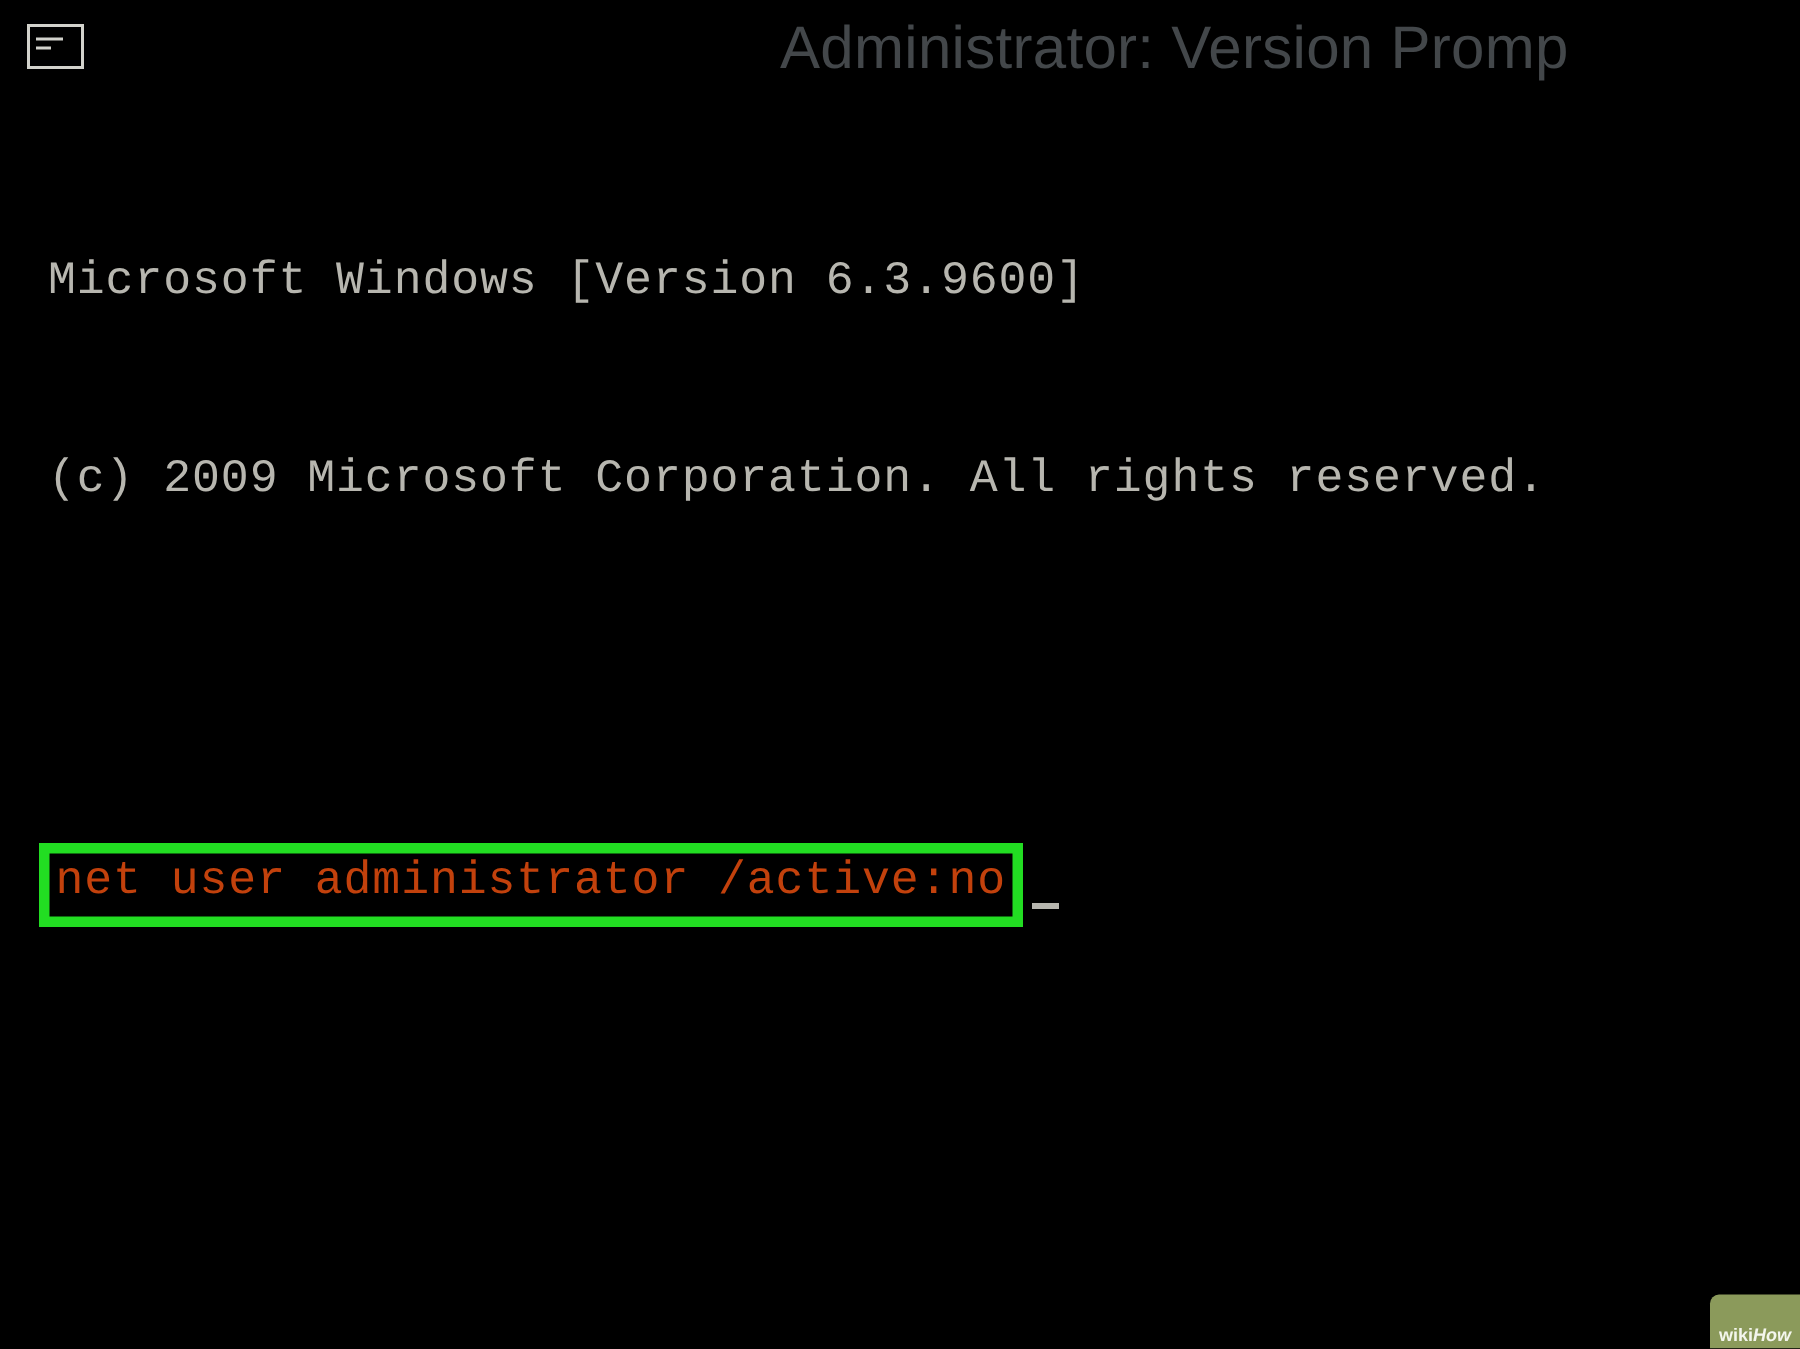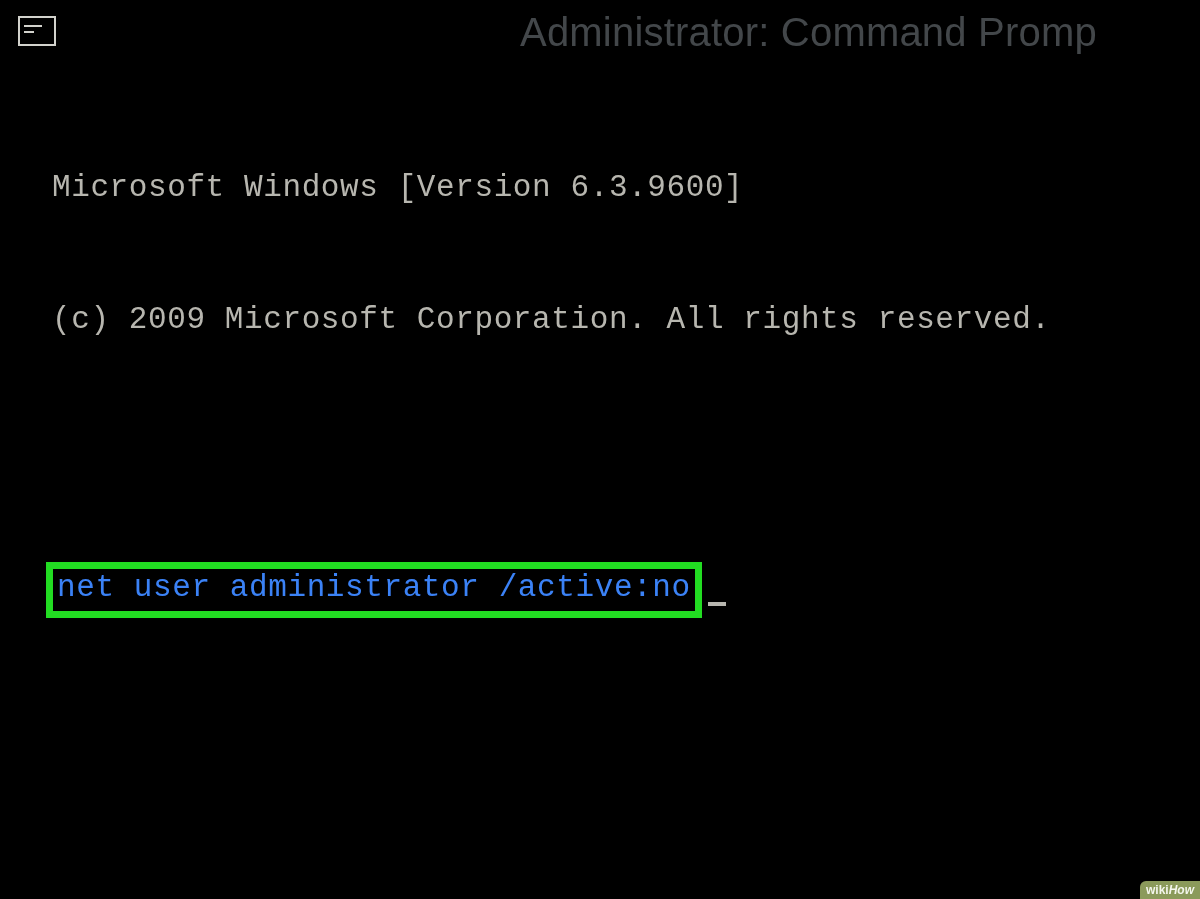--- a/index.html
+++ b/index.html
@@ -56,82 +56,81 @@
     right: 0;
     color: #43474a;
     font-family: "Segoe UI", Arial, sans-serif;
     font-size: 40px;
     font-weight: 400;
     white-space: nowrap;
     overflow: hidden;
     letter-spacing: 0.2px;
   }
   .terminal {
-    padding: 22px 18px 0 20px;
+    padding: 22px 18px 0 32px;
     font-size: 31px;
     line-height: 44px;
     color: #b7b6af;
     letter-spacing: 0.6px;
     white-space: pre;
-    margin-left: 32px;
   }
   .line {
     display: block;
   }
   .spacer {
     height: 44px;
   }
   .prompt-line {
     display: flex;
     align-items: center;
     position: relative;
   }
   .highlight-box {
     border: 7px solid #22dd22;
     padding: 0 4px 4px 4px;
     margin-left: -6px;
     line-height: 38px;
     color: #d4d3cc;
   }
   .highlight-box span {
-    color: #3b82f6;
+    color: #c2410c;
   }
   .caret {
     display: inline-block;
     width: 18px;
     height: 4px;
     background: #b7b6af;
     margin-left: 6px;
     position: relative;
     top: 14px;
   }
   .watermark {
     position: absolute;
     right: 0;
     bottom: 0;
     background: #8b9a5b;
     color: #f4f6ed;
     font-family: Arial, sans-serif;
     font-size: 12px;
     font-weight: bold;
-    padding: 2px 6px 2px 6px;
+    padding: 20px 6px 2px 6px;
     border-top-left-radius: 6px;
   }
   .watermark .h {
     font-style: italic;
   }
 </style>
 </head>
 <body>
 
 <div class="window">
 
   <div class="titlebar">
     <div class="app-icon"></div>
-    <div class="title-text">Administrator: Command Promp</div>
+    <div class="title-text">Administrator: Version Promp</div>
   </div>
 
   <div class="terminal">
     <span class="line">Microsoft Windows [Version 6.3.9600]</span>
     <span class="line">(c) 2009 Microsoft Corporation. All rights reserved.</span>
     <div class="spacer"></div>
     <div class="prompt-line">
       <span class="highlight-box"><span>net user administrator /active:no</span></span><span class="caret"></span>
     </div>
   </div>

